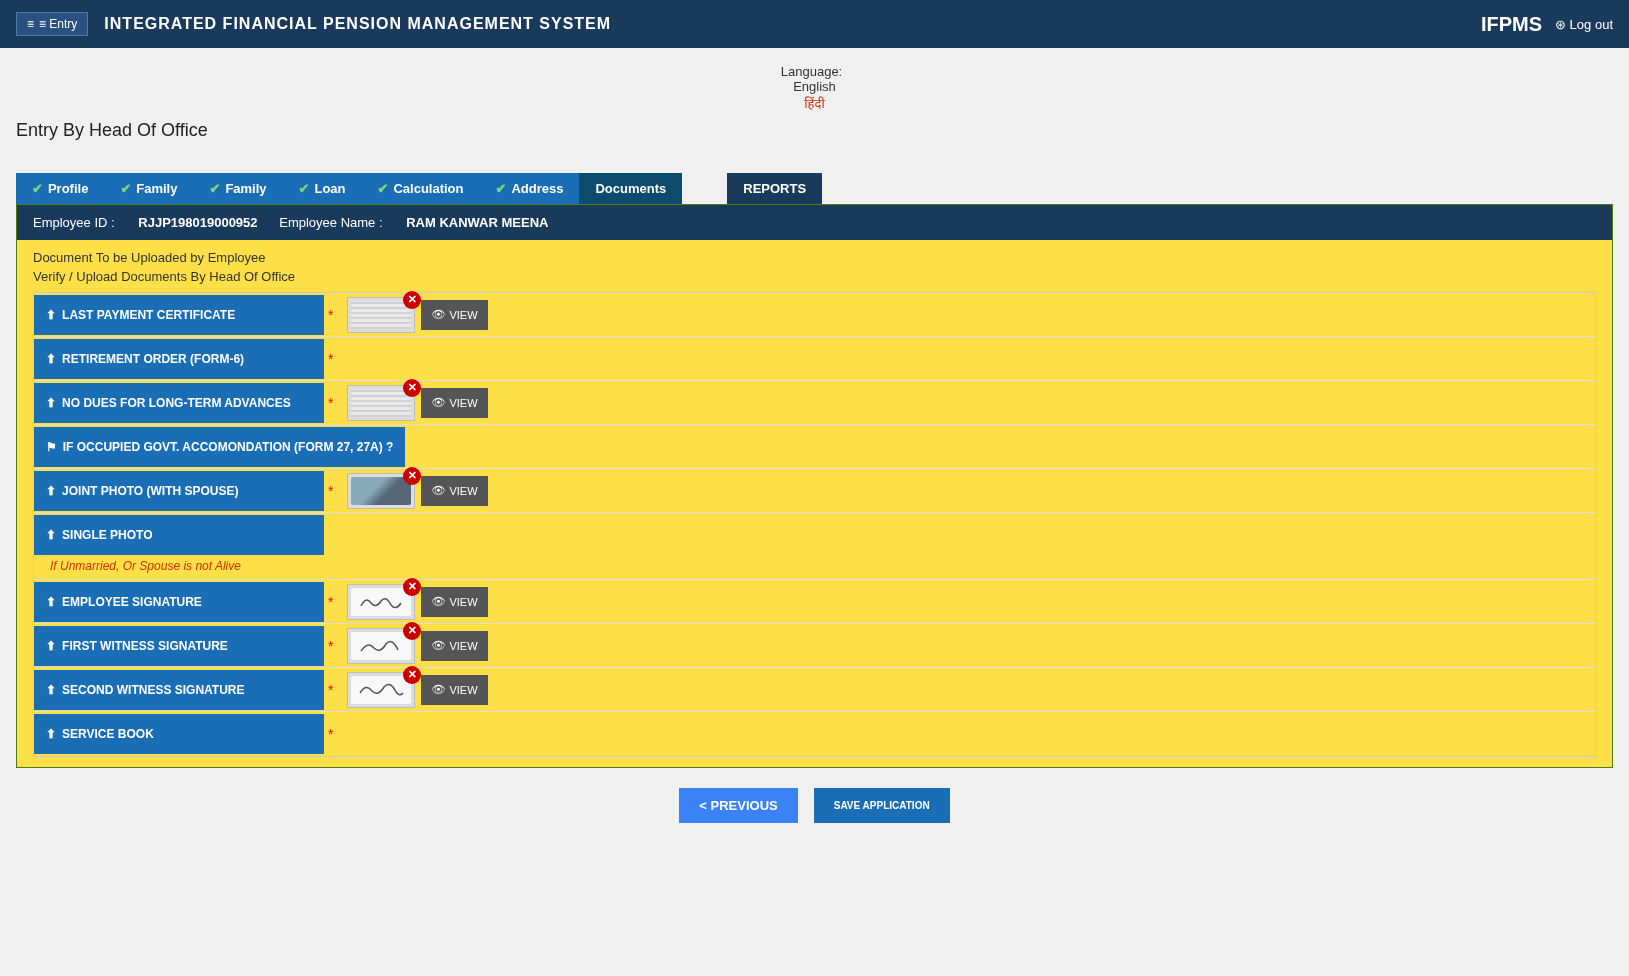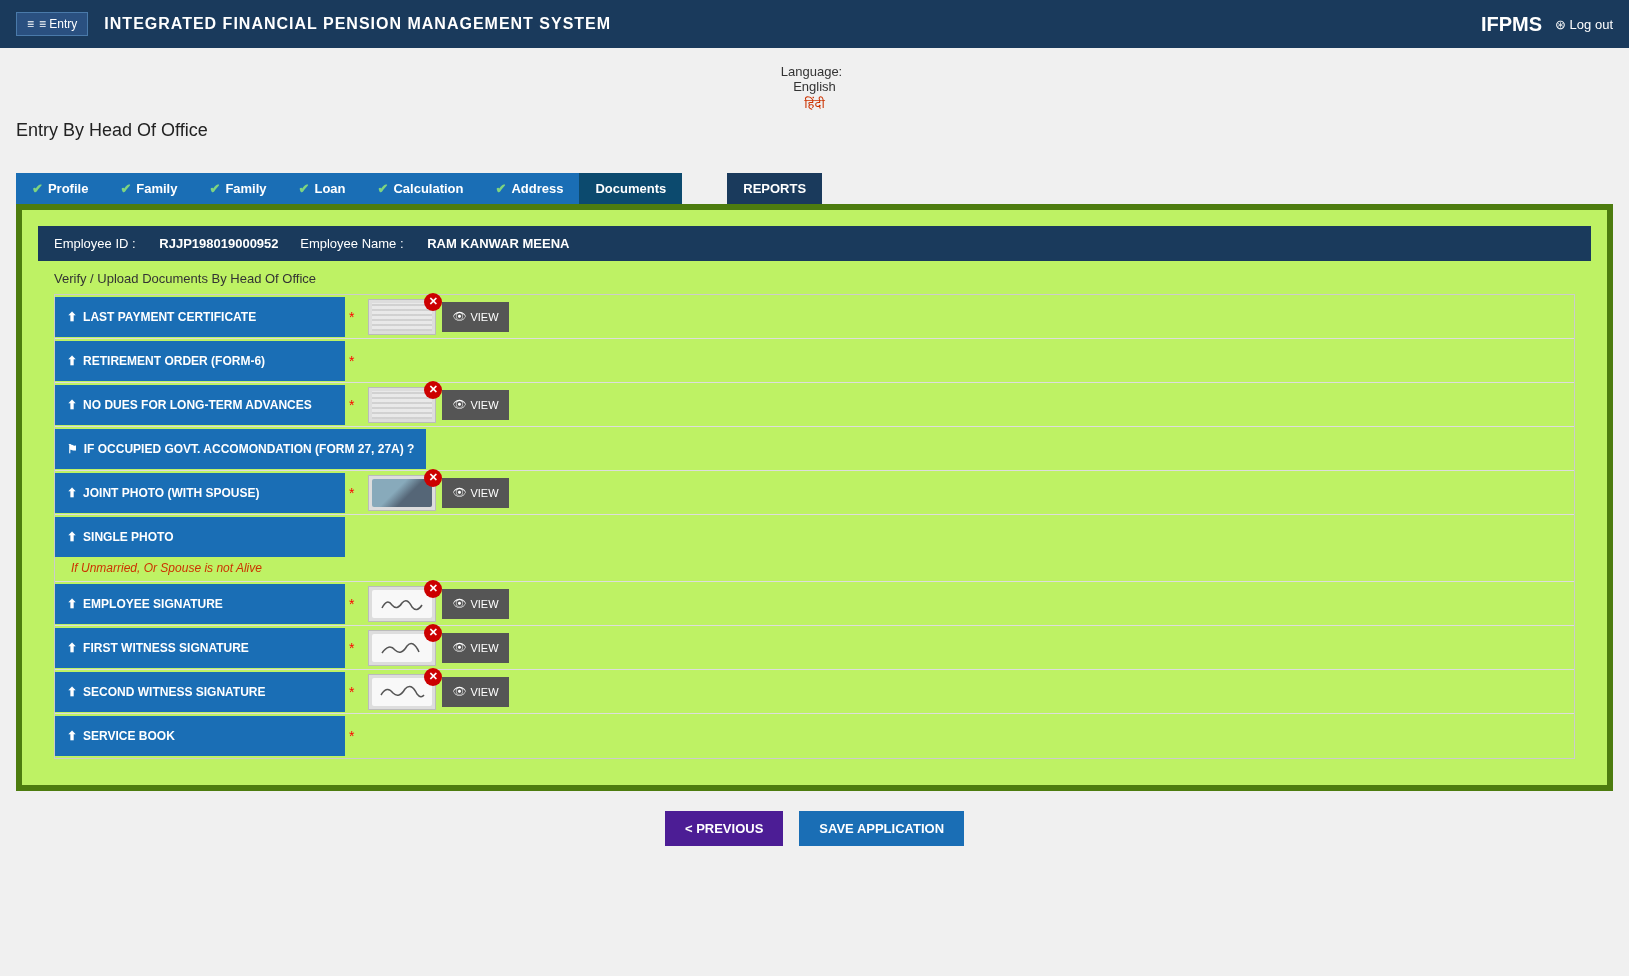--- a/index.html
+++ b/index.html
@@ -95,23 +95,23 @@
     }
     .tab.active {
       background: #1a3a5c;
       color: white;
       margin-left: 45px;
     }
     .tab-check { color: #7fd47f; }
 
     
     .main-card {
-      background: #bef264;
-      border: 6px solid #4d7c0f;
-      padding: 16px;
+      background: #fde047;
+      border: 1px solid #4d7c0f;
+      padding: 0;
     }
 
     
     .employee-bar {
       background: #1a3a5c;
       color: white;
       padding: 10px 16px;
       font-size: 13px;
     }
     .employee-bar span { margin-right: 20px; }
@@ -254,34 +254,34 @@
     }
 
     
     .bottom-bar {
       display: flex;
       justify-content: center;
       gap: 16px;
       padding: 20px;
     }
     .prev-btn {
-      background: #4c1d95;
+      background: #3b82f6;
       color: white;
       border: none;
       padding: 10px 20px;
       font-size: 13px;
       font-weight: bold;
       cursor: pointer;
     }
     .save-btn {
       background: #1a6eb5;
       color: white;
       border: none;
       padding: 2px 20px;
-      font-size: 13px;
+      font-size: 10px;
       font-weight: bold;
       cursor: pointer;
     }
     .check-icon { color: #7fd47f; }
   </style>
 </head>
 <body>
 
 <div class="header">
   <button class="header-menu-btn">
@@ -340,20 +340,21 @@
 
     <div class="employee-bar">
       <span>Employee ID :</span>
       <strong>RJJP198019000952</strong>
       &nbsp;&nbsp;&nbsp;&nbsp;
       <span>Employee Name :</span>
       <strong>RAM KANWAR MEENA</strong>
     </div>
 
     <div class="doc-section">
+      <div class="doc-label">Document To be Uploaded by Employee</div>
       <div class="doc-label">Verify / Upload Documents By Head Of Office</div>
 
       <div class="doc-table">
 
         <div class="doc-row">
           <button class="doc-btn">
             <span>⬆</span>
             <span>LAST PAYMENT CERTIFICATE</span>
           </button>
           <span class="doc-required">*</span>

